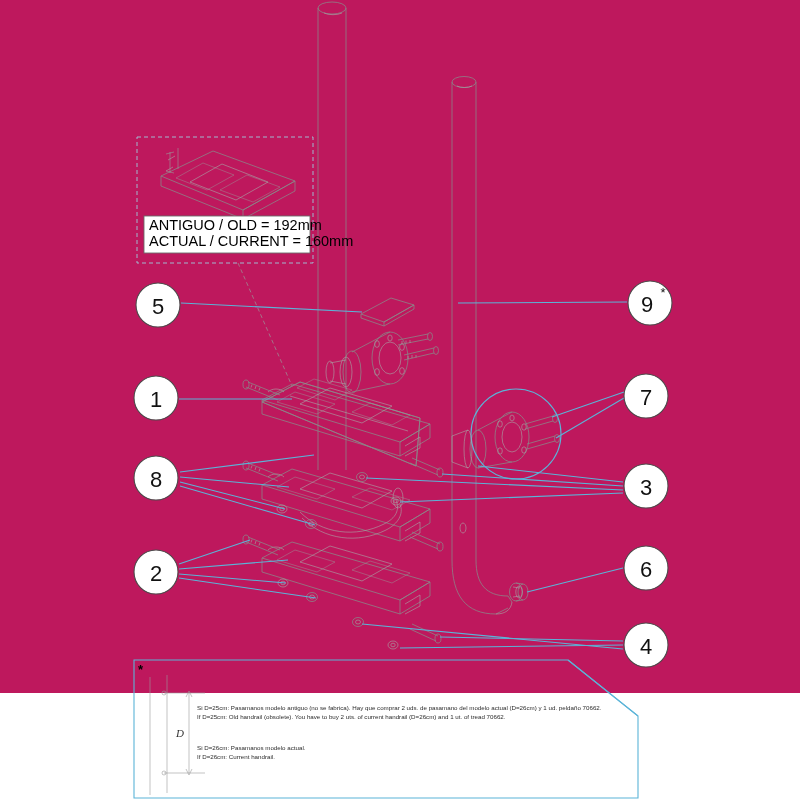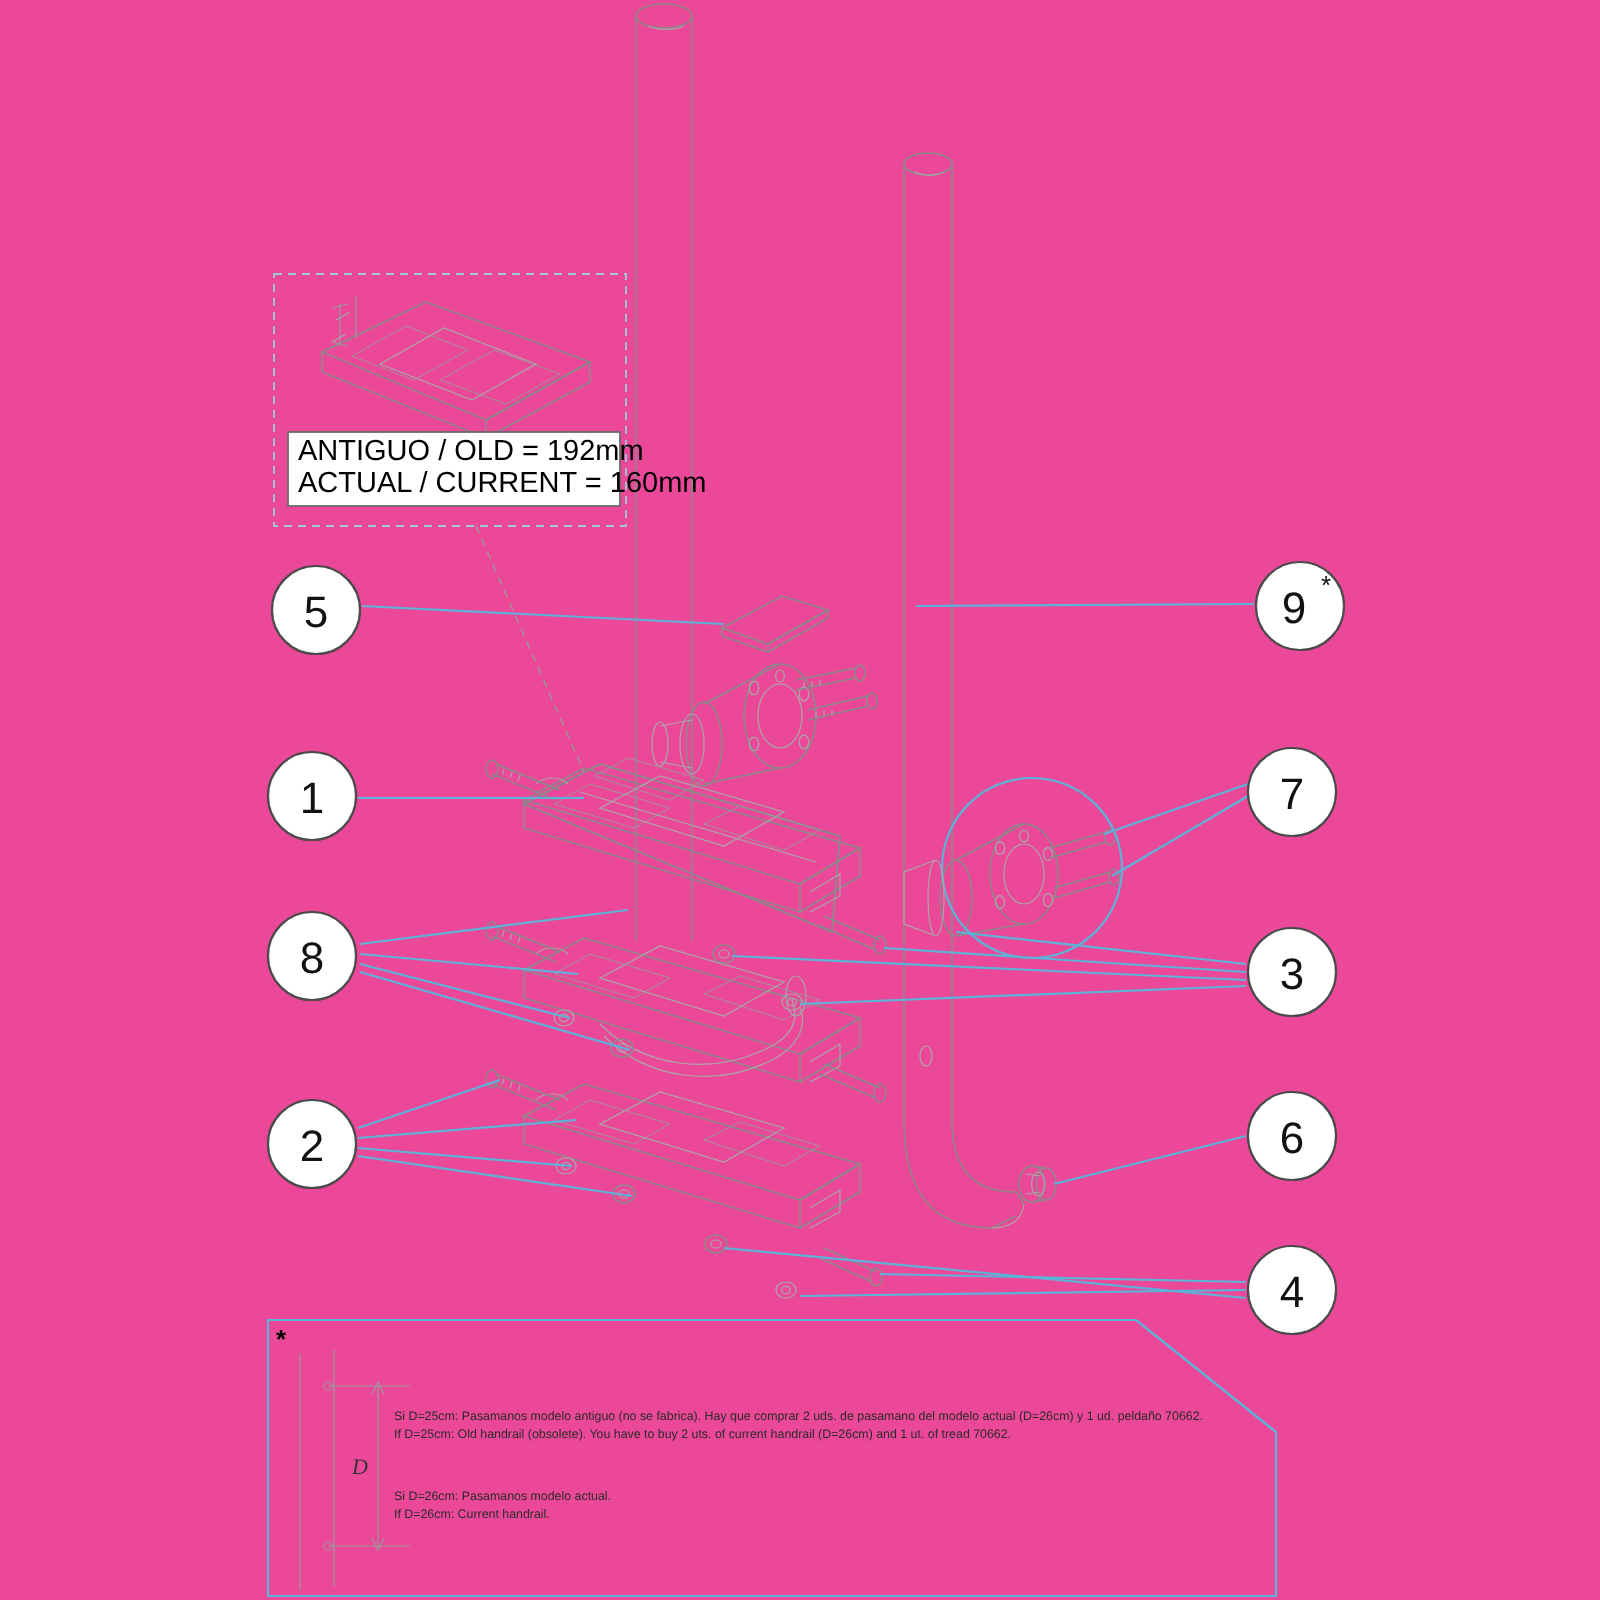--- a/index.html
+++ b/index.html
@@ -11,22 +11,22 @@
     width: 800px;
     height: 800px;
     font-family: "Liberation Sans", sans-serif;
     overflow: hidden;
     position: relative;
   }
   #sheet {
     position: absolute;
     left: 0; top: 0;
     width: 800px;
-    height: 800px;
-    background: #ec4899;
+    height: 693px;
+    background: #be185d;
     text-decoration: underline;
   }
   svg.layer {
     position: absolute;
     left: 0; top: 0;
     width: 800px;
     height: 800px;
   }
   
   .balloon-text {

